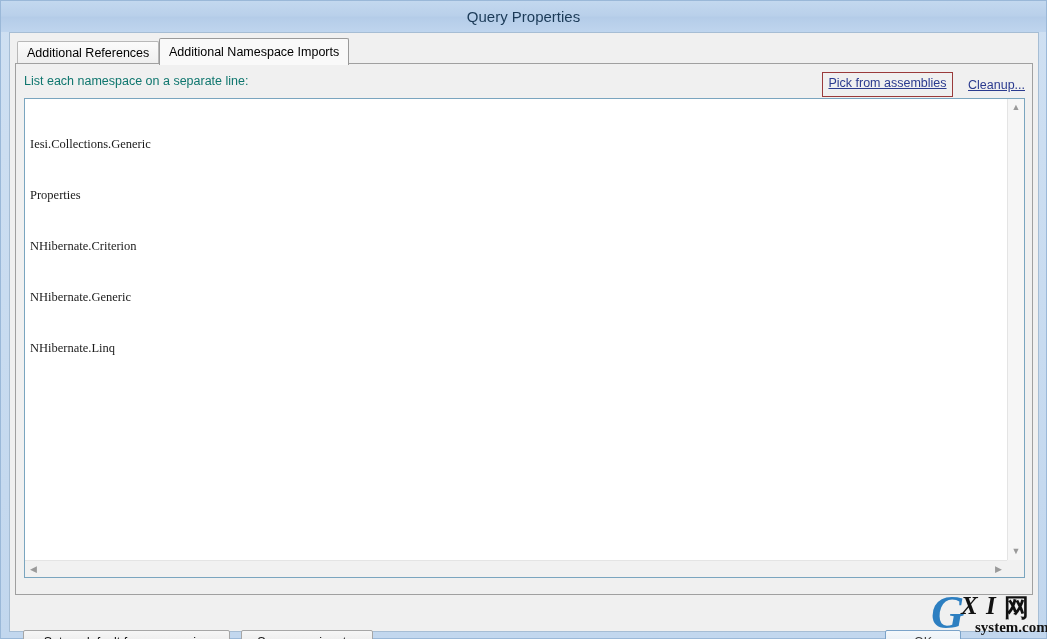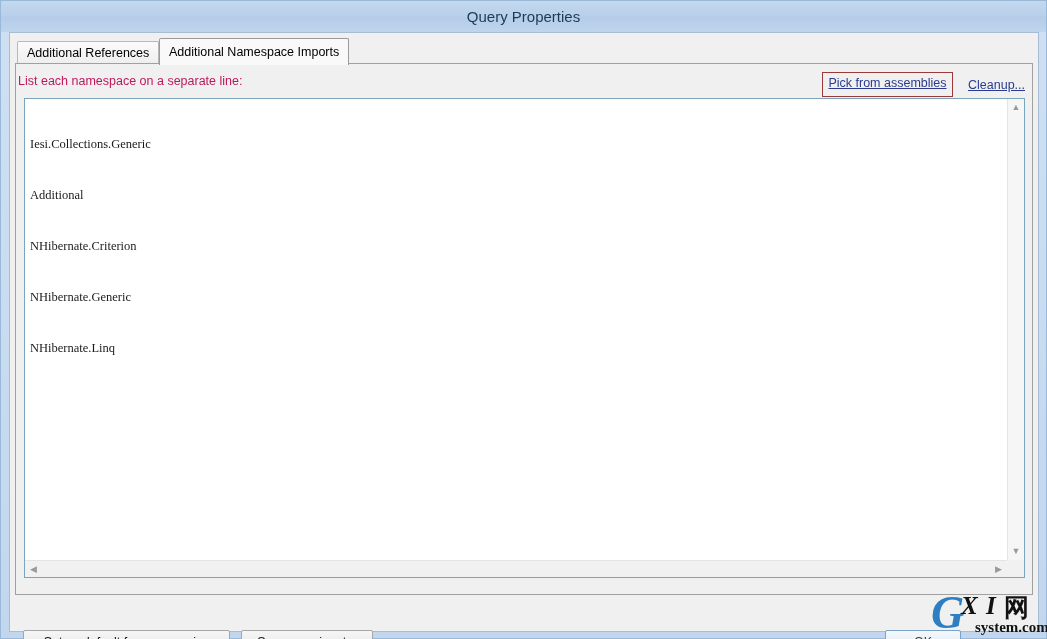--- a/index.html
+++ b/index.html
@@ -87,24 +87,24 @@
     top: 30px;
     width: 1018px;
     height: 532px;
     background: #f0f0f0;
     border: 1px solid #a0a0a0;
     box-sizing: border-box;
   }
 
   #hint-label {
     position: absolute;
-    left: 2px;
+    left: 8px;
     top: 10px;
     font-size: 12.5px;
-    color: #be185d;
+    color: #0f766e;
     white-space: nowrap;
   }
 
   
   #links {
     position: absolute;
     right: 7px;
     top: 10px;
     font-size: 12.5px;
     white-space: nowrap;
@@ -319,21 +319,21 @@
       <div id="links">
         <span id="pick-wrap">
           <span class="lnk">Pick from assemblies</span>
         </span>
         <span class="lnk">Cleanup...</span>
       </div>
 
       <div id="editor-frame">
         <div id="editor-text">
           <div class="ns-line">Iesi.Collections.Generic</div>
-          <div class="ns-line">Additional</div>
+          <div class="ns-line">Properties</div>
           <div class="ns-line">NHibernate.Criterion</div>
           <div class="ns-line">NHibernate.Generic</div>
           <div class="ns-line">NHibernate.Linq</div>
         </div>
 
         <div id="vscroll">
           <div class="arrow up">▲</div>
           <div class="arrow down">▼</div>
         </div>
 

